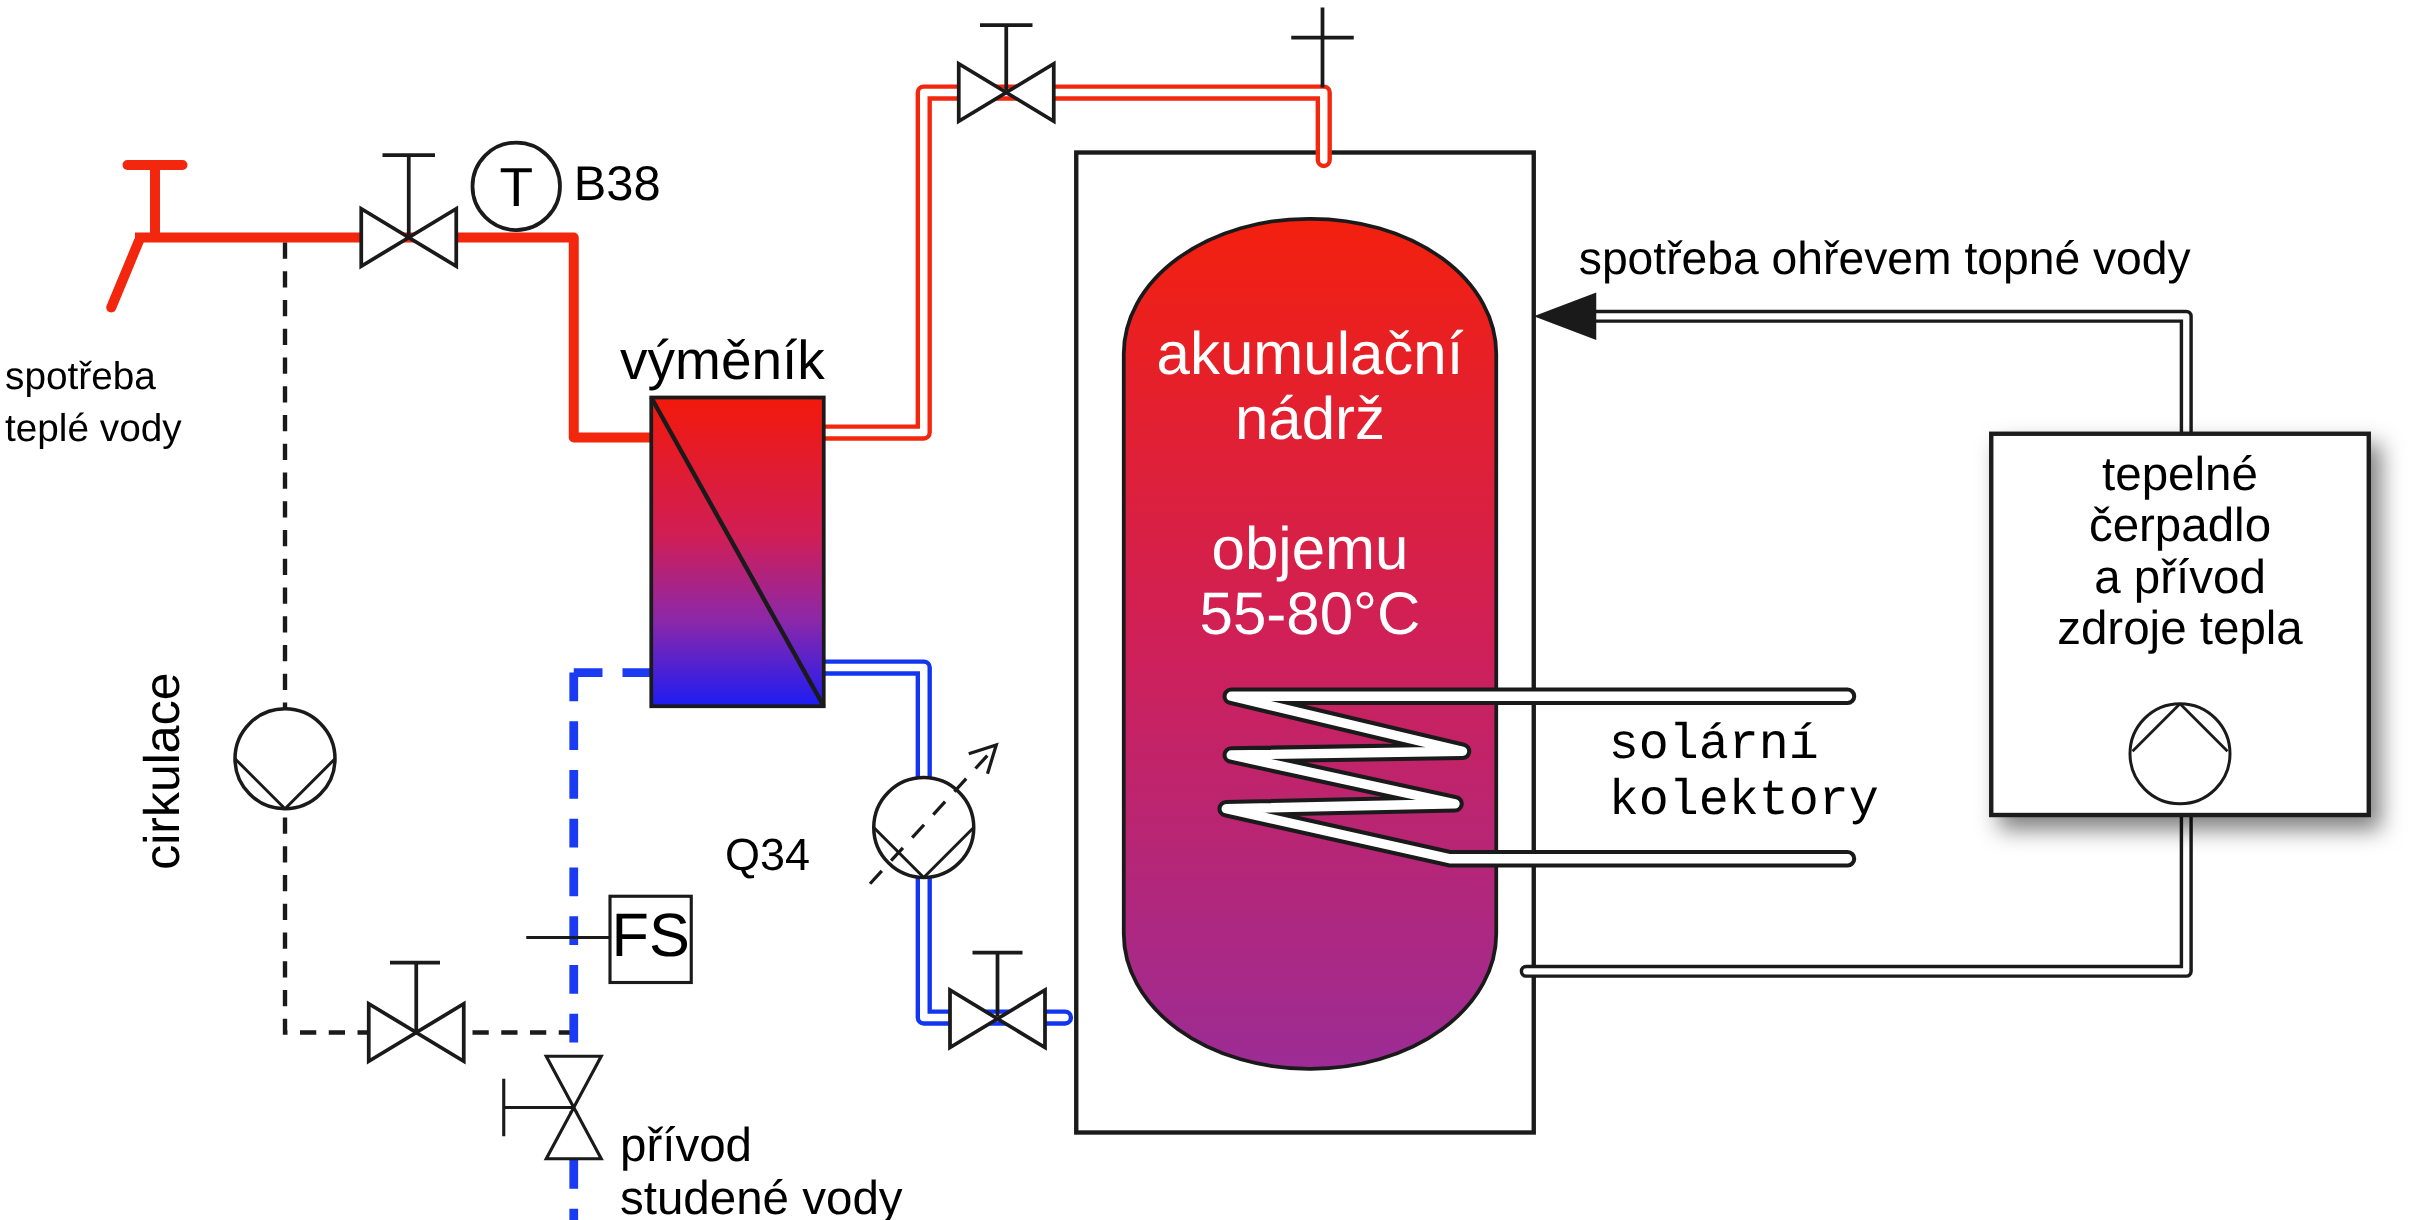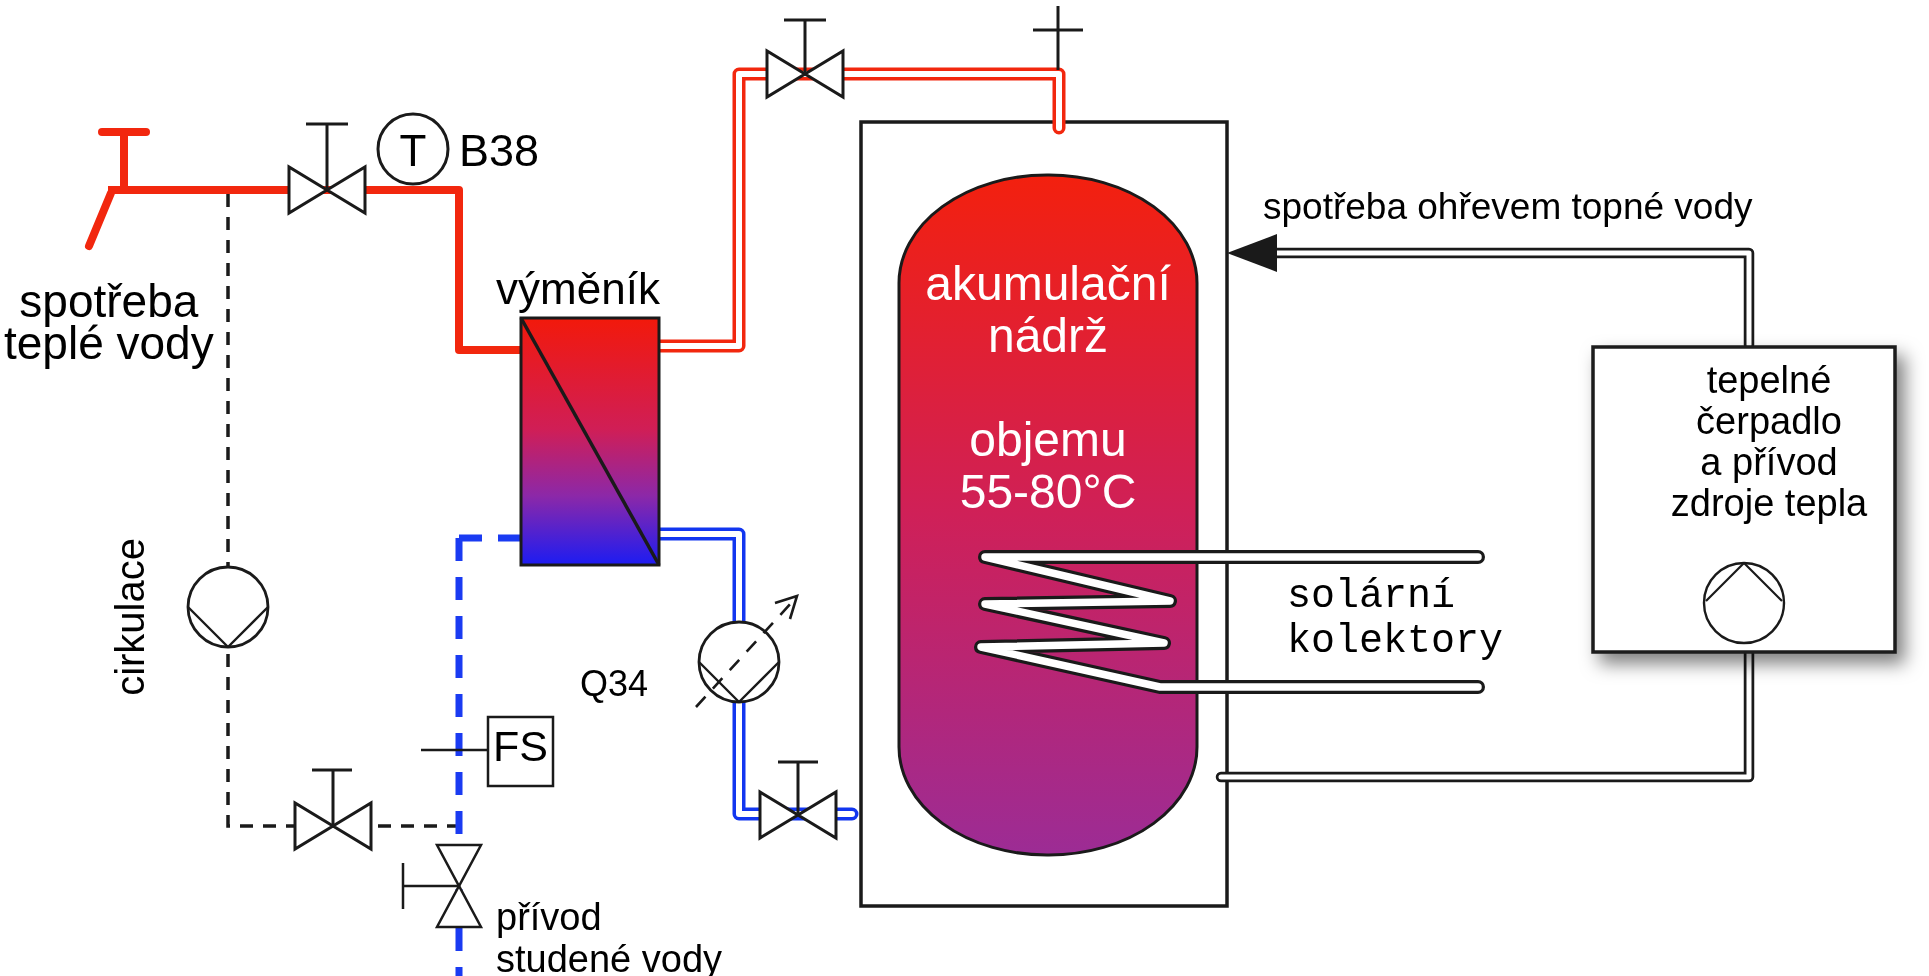--- a/index.html
+++ b/index.html
@@ -162,37 +162,37 @@
 
   <g>
     <rect x="1593" y="347" width="302" height="305" fill="#ffffff" class="ink" stroke-width="3.5" filter="url(#boxshadow)"></rect>
     <g>
       <circle cx="1744" cy="603" r="40" class="sym" stroke-width="2.4"></circle>
       <path class="ink" stroke-width="2.2" fill="none" d="M1744,563 L1706,601 M1744,563 L1782,601"></path>
     </g>
   </g>
 </svg>
 
-<div class="lbl" style="left:4px;top:280px;font-size:46px;line-height:42px;text-align:center;"><span>spotřeba</span><br><span>teplé vody</span></div>
+<div class="lbl" style="left:4px;top:280px;font-size:31px;line-height:42px;"><span>spotřeba</span><br><span>teplé vody</span></div>
 
 <div class="lbl center" style="left:468px;top:248px;width:220px;font-size:44px;margin-top:16px;">výměník</div>
 
 <div class="lbl center" style="left:393px;top:126px;width:40px;font-size:44px;">T</div>
 
-<div class="lbl" style="left:459px;top:126px;font-size:45px;">B38</div>
+<div class="lbl" style="left:459px;top:126px;font-size:39px;">B38</div>
 
 <div class="lbl vert" style="left:108px;top:538px;font-size:40px;">cirkulace</div>
 
 <div class="lbl" style="left:580px;top:638px;font-size:36px;margin-top:26px;">Q34</div>
 
-<div class="lbl center" style="left:488px;top:722px;width:65px;font-size:43px;">FS</div>
+<div class="lbl center" style="left:488px;top:722px;width:65px;font-size:49px;">FS</div>
 
 <div class="lbl" style="left:496px;top:896px;font-size:38px;line-height:42px;"><span>přívod</span><br><span>studené vody</span></div>
 
 <div class="lbl center tank-text" style="left:899px;top:258px;width:298px;font-size:48px;line-height:52px;"><span>akumulační</span><br><span>nádrž</span><br><br><span>objemu</span><br><span>55-80°C</span></div>
 
 <div class="lbl" style="left:1263px;top:186px;font-size:37px;">spotřeba ohřevem topné vody</div>
 
 <div class="lbl" style="left:1287px;top:574px;font-size:40px;line-height:45px;font-family:Liberation Mono, monospace;"><span>solární</span><br><span>kolektory</span></div>
 
-<div class="lbl center" style="left:1593px;top:360px;width:302px;font-size:38px;line-height:41px;padding-left:25px;"><span>tepelné</span><br><span>čerpadlo</span><br><span>a přívod</span><br><span>zdroje tepla</span></div>
+<div class="lbl center" style="left:1593px;top:360px;width:302px;font-size:38px;line-height:41px;"><span>tepelné</span><br><span>čerpadlo</span><br><span>a přívod</span><br><span>zdroje tepla</span></div>
 
 </div>
 
 </body></html>

